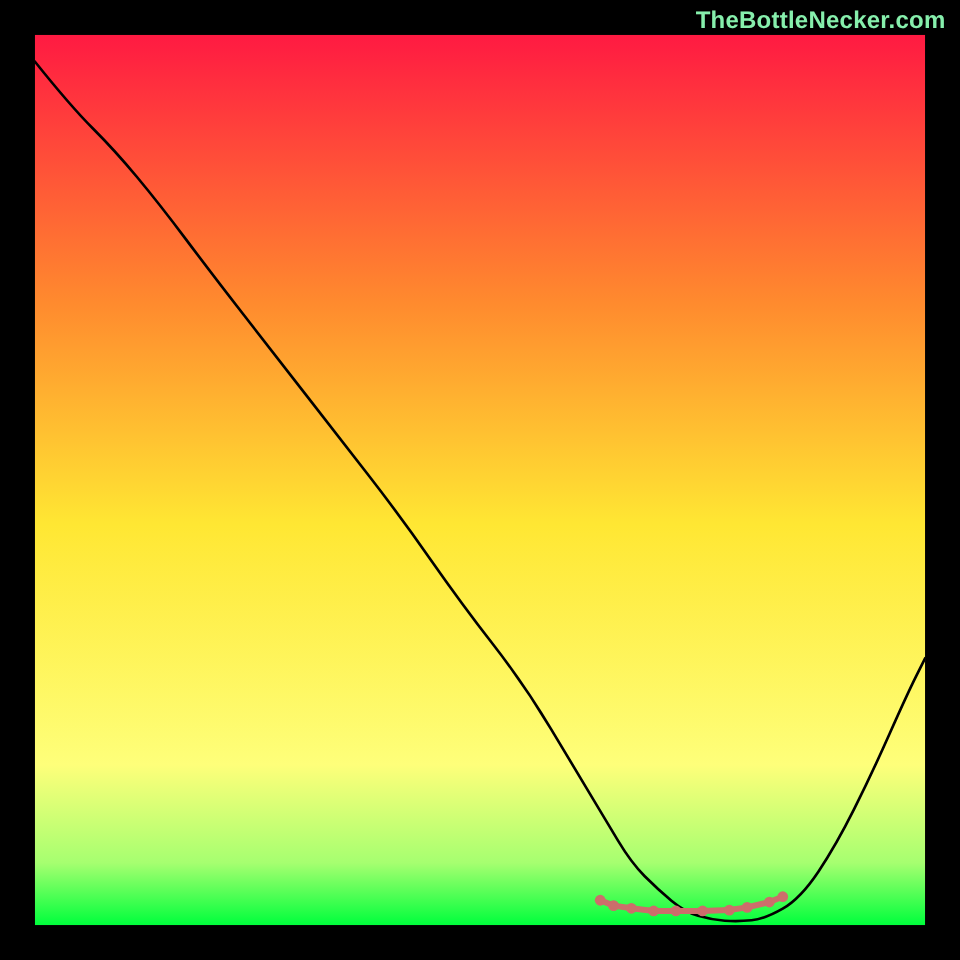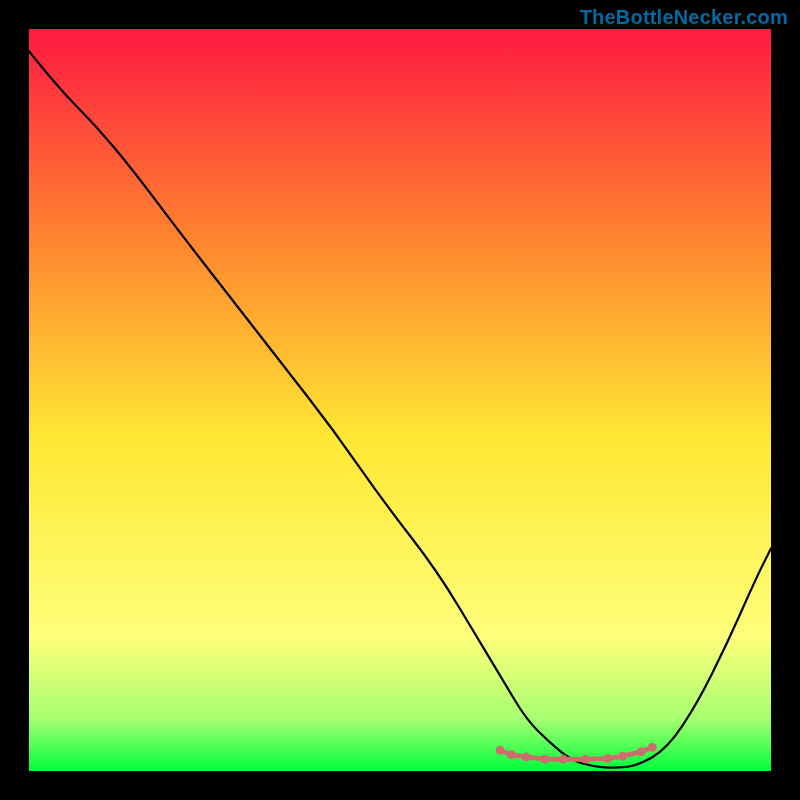--- a/index.html
+++ b/index.html
@@ -10,21 +10,21 @@
     height: 800px;
     background: #000;
   }
   .watermark {
     position: absolute;
     top: 6px;
     right: 12px;
     font-family: Arial, Helvetica, sans-serif;
     font-size: 20px;
     font-weight: 600;
-    color: #0369a1;
+    color: #86efac;
     letter-spacing: 0.2px;
     z-index: 50;
   }
   .plot {
     position: absolute;
     left: 29px;
     top: 29px;
     width: 742px;
     height: 742px;
   }

